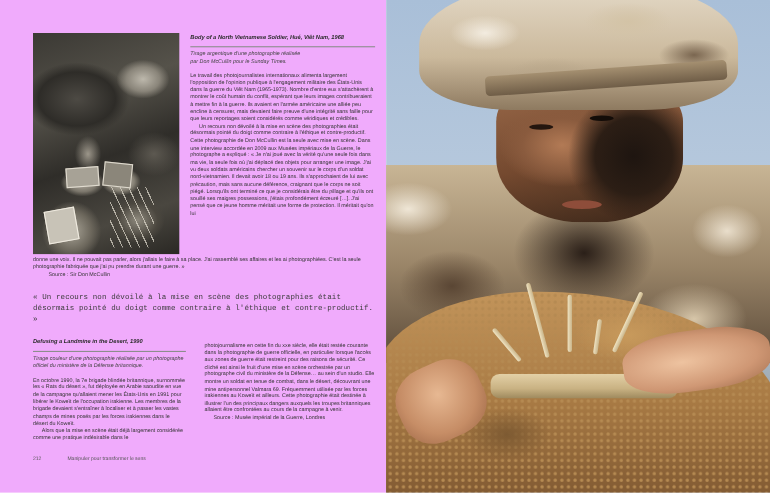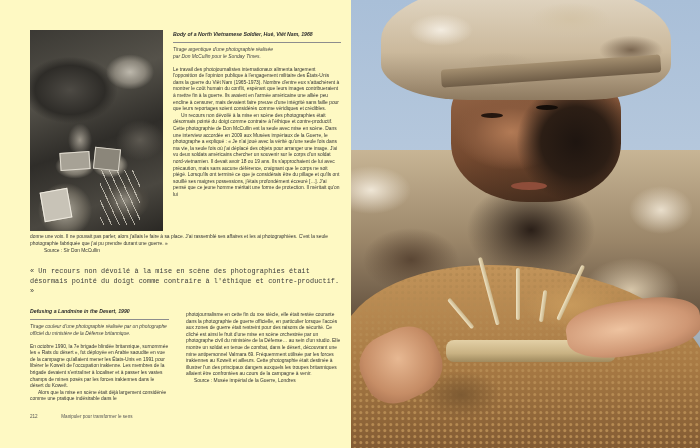--- a/index.html
+++ b/index.html
@@ -1,20 +1,20 @@
 <!DOCTYPE html>
 <html><head>
 <meta charset="utf-8">
 <style>
   * { margin: 0; padding: 0; box-sizing: border-box; }
   html, body { width: 700px; height: 448px; overflow: hidden; background: #ffffff; }
   body { position: relative; font-family: "Liberation Sans", sans-serif; color: #2a2a2a; }
 
   .spread { position: absolute; left: 0; top: 0; width: 700px; height: 448px; }
-  .page-left { position: absolute; left: 0; top: 0; width: 351px; height: 448px; background: #fef9c3; }
+  .page-left { position: absolute; left: 0; top: 0; width: 351px; height: 448px; background: #f0abfc; }
   .page-right { position: absolute; left: 351px; top: 0; width: 349px; height: 448px; overflow: hidden; }
 
   
   .photo-bw {
     position: absolute; left: 30px; top: 30px; width: 133px; height: 201px; overflow: hidden;
     background:
       radial-gradient(ellipse 30px 22px at 100px 42px, #bdb8ac 0%, #8a857a 50%, transparent 80%),
       radial-gradient(ellipse 16px 22px at 50px 110px, #9c968a 0%, transparent 75%),
       radial-gradient(ellipse 22px 14px at 45px 136px, #b9b3a6 0%, #7b766b 60%, transparent 90%),
       radial-gradient(ellipse 20px 14px at 80px 135px, #c9c4b8 0%, #878276 60%, transparent 90%),

